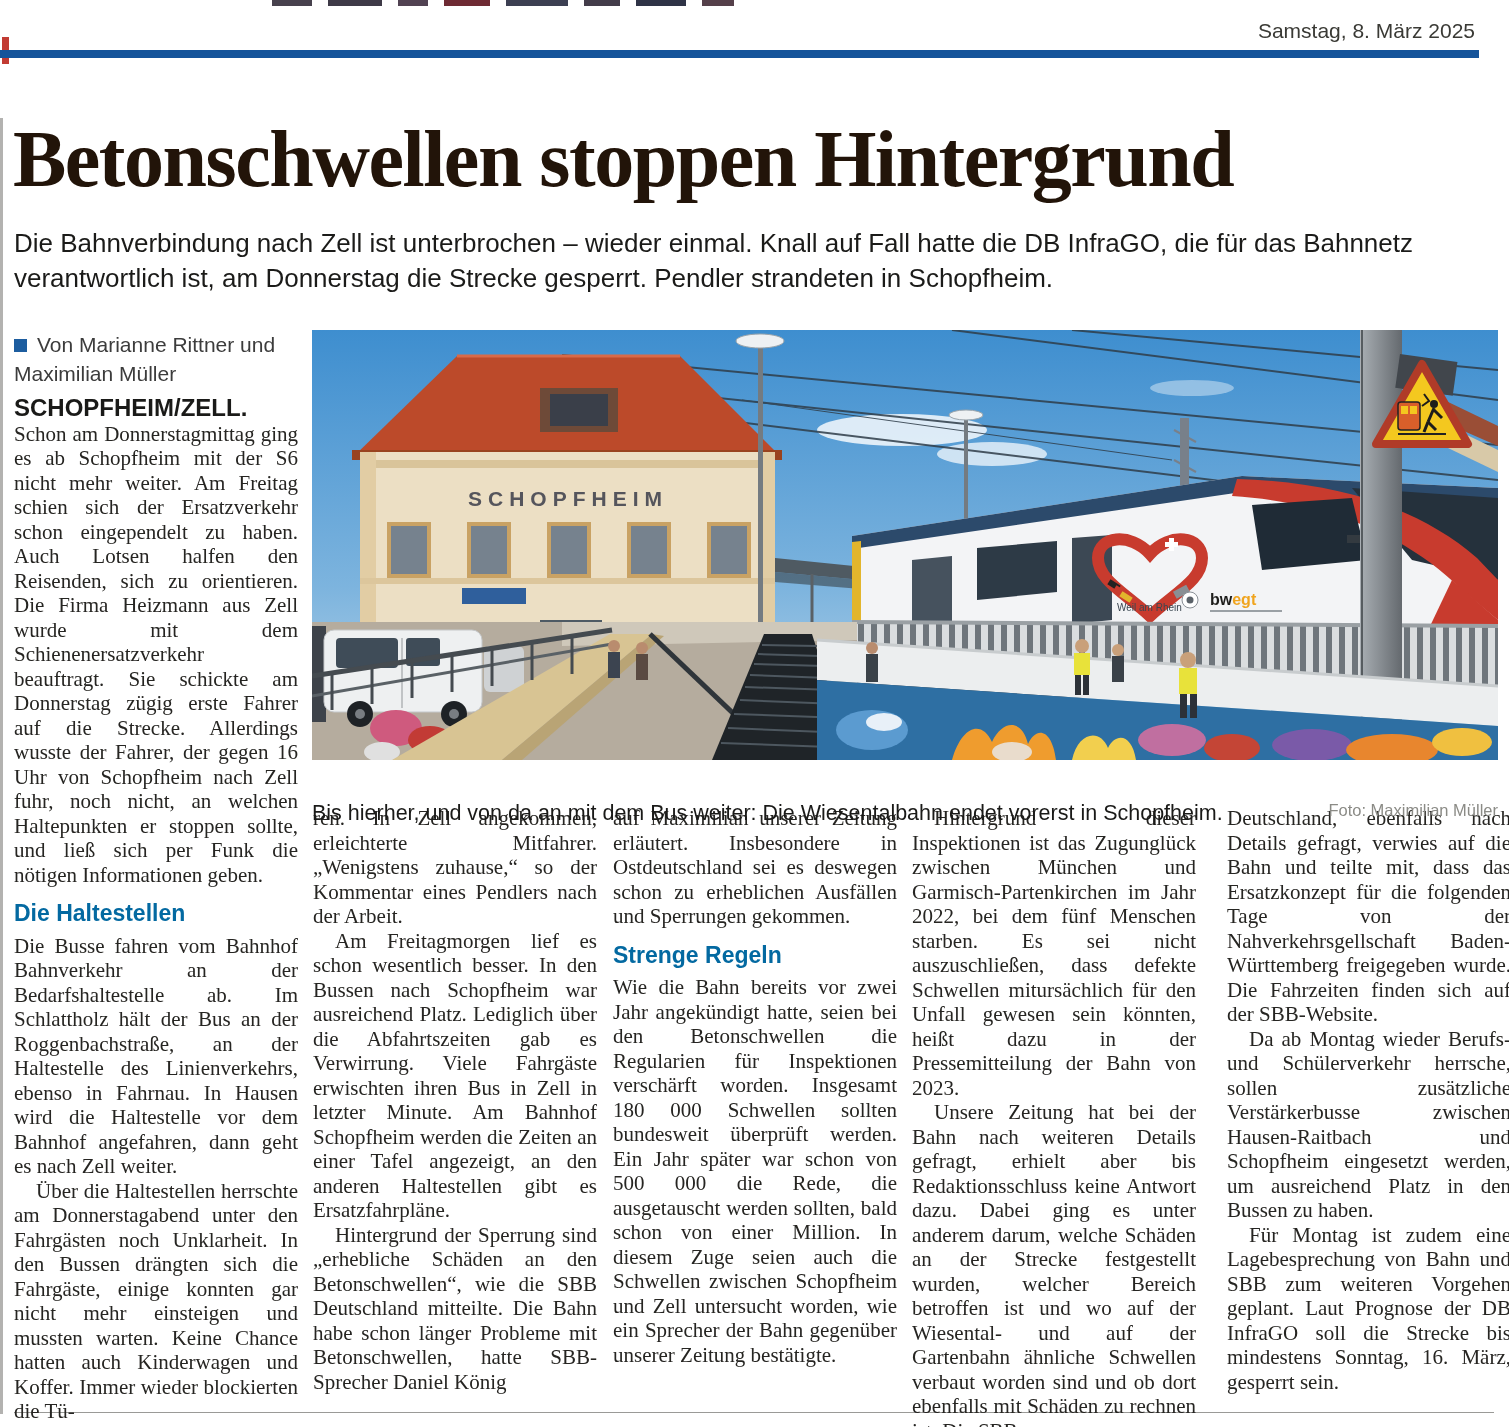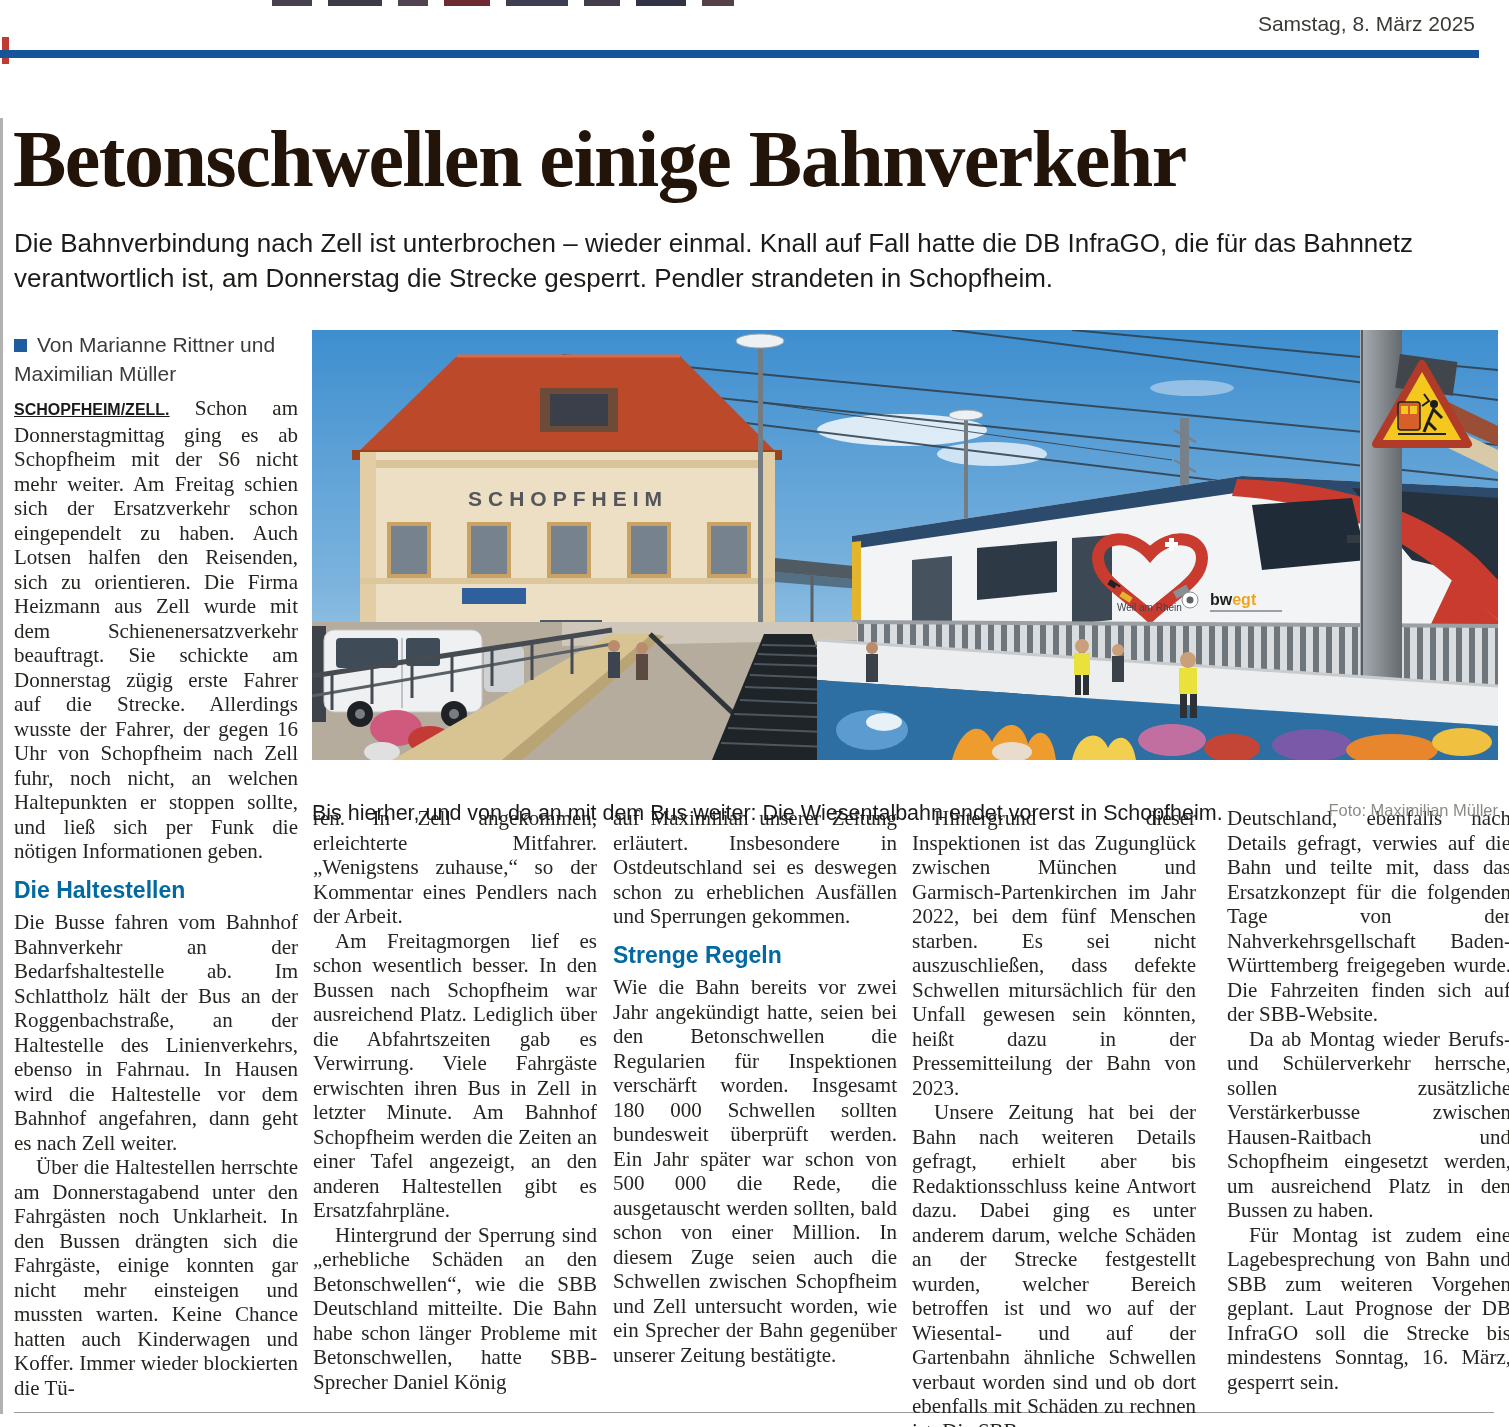--- a/index.html
+++ b/index.html
@@ -1,21 +1,21 @@
 <!DOCTYPE html>
 <html><head>
 <meta charset="utf-8">
 <style>
   html,body{margin:0;padding:0;background:#ffffff;}
   .page{position:relative;width:1509px;height:1427px;background:#fff;overflow:hidden;
         font-family:"Liberation Sans",sans-serif;}
   
   .mast{position:absolute;left:272px;top:0;height:6px;display:flex;gap:16px;}
   .mast span{display:inline-block;height:6px;}
-  .edition-date{position:absolute;top:12px;right:34px;font-size:21px;color:#3a3a35;}
+  .edition-date{position:absolute;top:19px;right:34px;font-size:21px;color:#3a3a35;}
   .top-rule{position:absolute;left:0;top:50px;width:1479px;height:8px;background:#15549a;}
   .red-mark{position:absolute;left:2px;top:37px;width:7px;height:27px;background:#c23b33;}
   .left-rule{position:absolute;left:0;top:118px;width:3px;height:1296px;background:#b3b2b0;}
   .bottom-rule{position:absolute;left:14px;top:1412px;width:1480px;height:1px;background:#9a9a97;}
   
   .headline{position:absolute;left:13px;top:118px;width:1485px;margin:0;
             font-family:"Liberation Serif",serif;font-weight:700;font-size:80px;
             line-height:1.04;letter-spacing:-1.5px;color:#221409;}
   .deck{position:absolute;left:14px;top:226px;width:1462px;margin:0;
         font-size:26px;line-height:35px;color:#1b1b19;}
@@ -26,21 +26,21 @@
        line-height:24.5px;text-align:justify;color:#262522;}
   #col1{left:14px;top:396px;height:1014px;}
   #col2{left:313px;top:806px;height:604px;}
   #col3{left:613px;top:806px;height:604px;}
   #col4{left:912px;top:806px;height:604px;}
   #col5{left:1211px;top:806px;height:604px;margin-left:16px;}
   .col p.bp{margin:0;}
   .col p.bp.ind{text-indent:22px;}
   .col h3.subhead{font-family:"Liberation Sans",sans-serif;font-size:23px;font-weight:700;
                   color:#0369a1;margin:14px 0 8px 0;text-align:left;}
-  .lead{font-family:"Liberation Sans",sans-serif;font-size:16px;font-weight:700;color:#1a1a18;text-decoration:underline;}
+  .lead{font-family:"Liberation Sans",sans-serif;font-size:24px;font-weight:700;color:#1a1a18;}
   
   .photo{position:absolute;left:312px;top:330px;width:1186px;height:430px;margin:0;}
   .photo svg{display:block;width:1186px;height:430px;}
   .captionbar{position:absolute;left:312px;top:801px;width:1186px;display:flex;
               justify-content:space-between;align-items:flex-start;}
   .caption{font-size:21.5px;color:#1a1a18;}
   .credit{font-size:16.5px;color:#8b8b86;}
 </style>
 </head>
 <body>
@@ -57,21 +57,21 @@
     <span style="width:50px;background:#2f3346"></span>
     <span style="width:32px;background:#55404a"></span>
   </div>
 
   <div class="edition-date">Samstag, 8. März 2025</div>
   <div class="red-mark"></div>
   <div class="top-rule"></div>
   <div class="left-rule"></div>
   <div class="bottom-rule"></div>
 
-  <h1 class="headline">Betonschwellen einige Bahnverkehr</h1>
+  <h1 class="headline">Betonschwellen stoppen Hintergrund</h1>
   <p class="deck">Die Bahnverbindung nach Zell ist unterbrochen – wieder einmal. Knall auf Fall hatte die DB InfraGO, die für das Bahnnetz verantwortlich ist, am Donnerstag die Strecke gesperrt. Pendler strandeten in Schopfheim.</p>
 
   <div class="byline">
     <span class="sq"></span><span>Von Marianne Rittner und Maximilian Müller</span>
   </div>
 
   <div class="col" id="col1">
       <p class="bp"><strong class="lead">SCHOPFHEIM/ZELL.</strong> Schon am Donnerstagmittag ging es ab Schopfheim mit der S6 nicht mehr weiter. Am Freitag schien sich der Ersatzverkehr schon eingependelt zu haben. Auch Lotsen halfen den Reisenden, sich zu orientieren. Die Firma Heizmann aus Zell wurde mit dem Schienenersatzverkehr beauftragt. Sie schickte am Donnerstag zügig erste Fahrer auf die Strecke. Allerdings wusste der Fahrer, der gegen 16 Uhr von Schopfheim nach Zell fuhr, noch nicht, an welchen Haltepunkten er stoppen sollte, und ließ sich per Funk die nötigen Informationen geben.</p>
       <h3 class="subhead">Die Haltestellen</h3>
       <p class="bp">Die Busse fahren vom Bahnhof Bahnverkehr an der Bedarfshaltestelle ab. Im Schlattholz hält der Bus an der Roggenbachstraße, an der Haltestelle des Linienverkehrs, ebenso in Fahrnau. In Hausen wird die Haltestelle vor dem Bahnhof angefahren, dann geht es nach Zell weiter.</p>

